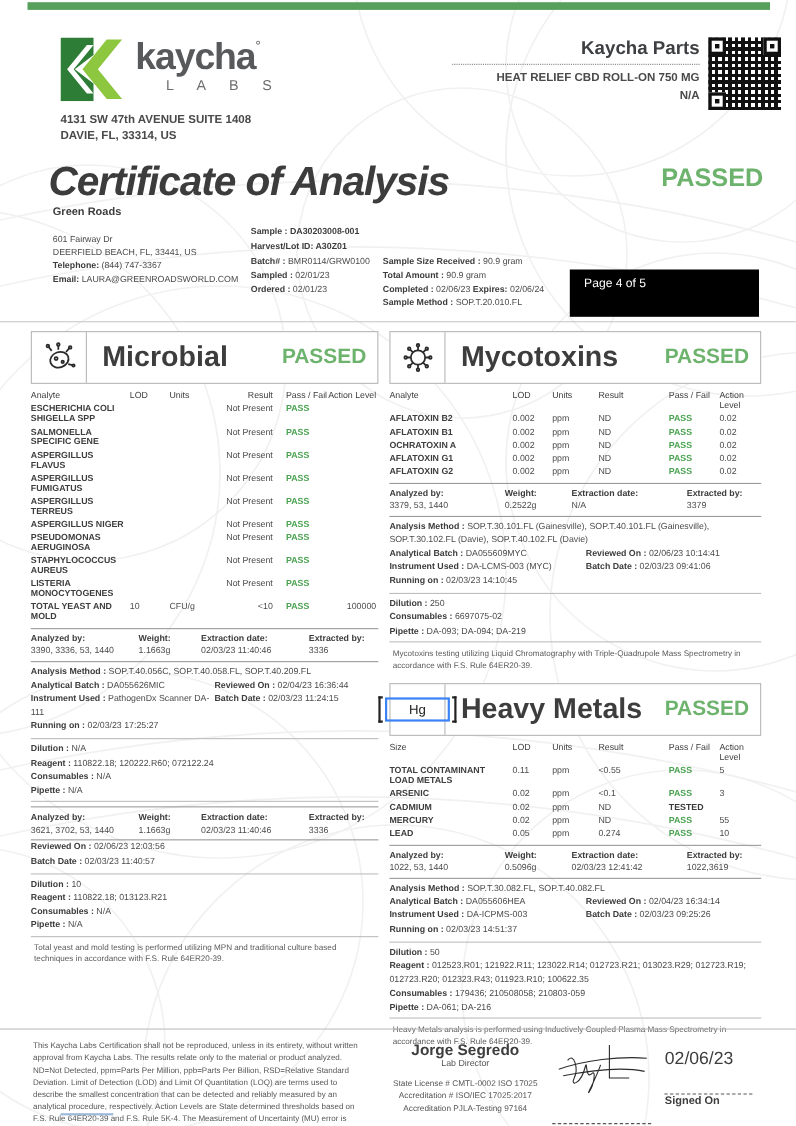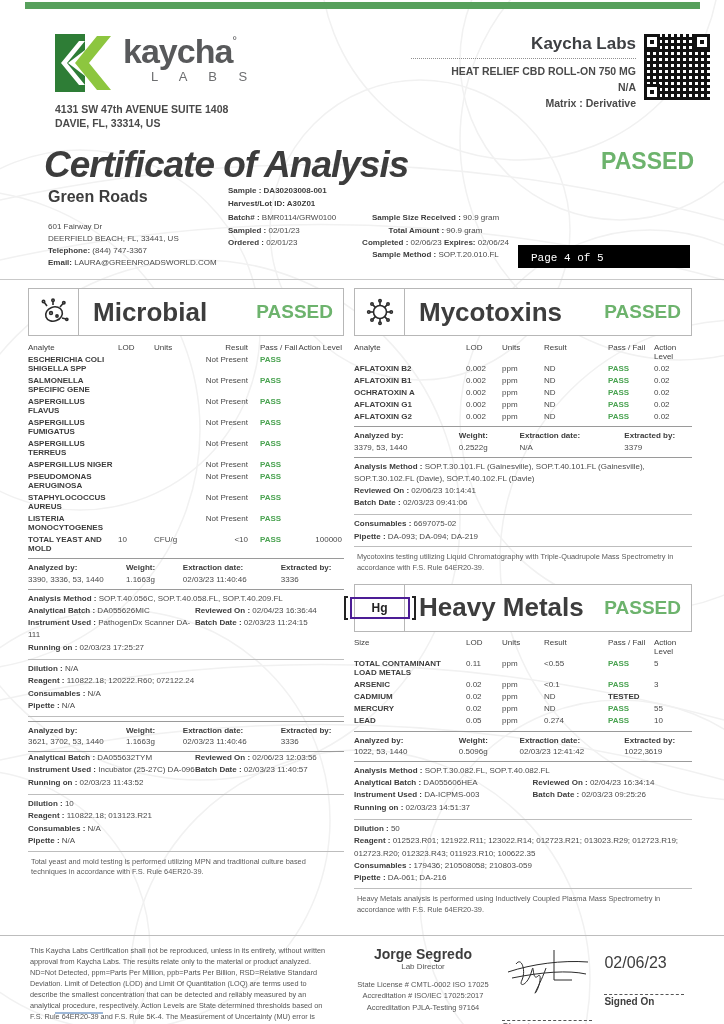--- a/index.html
+++ b/index.html
@@ -28,45 +28,45 @@
   .fp.tl{left:0;top:0}.fp.tr{right:0;top:0}.fp.bl{left:0;bottom:0}
 
   
   .title-row{display:flex;align-items:flex-start;padding:16px 30px 0 44px;}
   .coa-title{font-size:37px;font-weight:bold;color:#3c3c3c;letter-spacing:-1px;line-height:1;font-style:italic;}
   .coa-status{margin-left:auto;font-size:23px;font-weight:bold;color:#6db36d;margin-top:2px;}
 
   
   .info-row{display:flex;padding:2px 28px 0 48px;position:relative;}
   .client{width:180px;font-size:8px;line-height:1.5;}
-  .client .cname{font-size:16px;font-weight:bold;color:#3d3d3d;margin-bottom:12px;}
+  .client .cname{font-size:10px;font-weight:bold;color:#3d3d3d;margin-bottom:12px;}
   .client b{color:#3d3d3d;}
-  .sample{flex:1;font-size:8px;line-height:1.55;}
+  .sample{flex:1;font-size:8px;line-height:1.55;margin-top:20px;}
   .sample .lbl{font-weight:bold;color:#3d3d3d;}
   .sample-top{font-weight:bold;color:#3d3d3d;}
   .sample-grid{display:flex;margin-top:2px;}
   .s-col1{width:120px;}
-  .s-col2{width:175px;text-align:center;}
-  .page-badge{position:absolute;right:34px;top:62px;width:172px;height:23px;background:#000;color:#fff;
-              font-size:11px;line-height:27px;padding-left:13px;box-sizing:border-box;font-family:Liberation Mono, monospace;}
+  .s-col2{width:175px;}
+  .page-badge{position:absolute;right:34px;top:62px;width:172px;height:43px;background:#000;color:#fff;
+              font-size:11px;line-height:27px;padding-left:13px;box-sizing:border-box;}
   hr.rule{border:none;border-top:1px solid #c9c9c9;margin:10px 0 0 0;}
 
   
   .cols{display:flex;gap:10px;padding:8px 28px 0 28px;align-items:flex-start;}
   .col-l{width:316px;flex:none;}
   .col-r{width:338px;flex:none;}
   .panel-header{display:flex;align-items:center;border:1px solid #b7b7b7;height:46px;background:#fff;}
   .icon-box{width:50px;height:46px;border-right:1px solid #b7b7b7;display:flex;align-items:center;justify-content:center;flex:none;box-sizing:border-box;}
   .panel-title{font-size:26px;font-weight:bold;color:#3d3d3d;margin-left:14px;}
   .panel-status{margin-left:auto;margin-right:10px;font-size:19px;font-weight:bold;color:#6db36d;}
   .hg-wrap{display:flex;align-items:center;gap:2px;}
   .hg-bracket{width:4px;height:24px;border:2px solid #222;box-sizing:border-box;}
   .hg-bracket.l{border-right:none;}
   .hg-bracket.r{border-left:none;}
-  .hg-box{border:2px solid #4c1d95;font-size:12px;font-weight:bold;color:#222;padding:3px 20px;line-height:1;}
+  .hg-box{border:2px solid #3b82f6;font-size:12px;font-weight:normal;color:#222;padding:3px 20px;line-height:1;}
 
   
   .tbl{margin-top:5px;font-size:8px;}
   .tr{display:flex;align-items:flex-start;padding:1.5px 0;}
   .tr .c{box-sizing:border-box;}
   .c.name{flex:1;font-weight:bold;color:#3d3d3d;padding-right:4px;}
   .c.lod{width:36px;}
   .c.units{width:42px;}
   .c.result{width:58px;}
   .c.pf{width:44px;padding-left:6px;}
@@ -151,25 +151,24 @@
             <div class="labs">L A B S</div>
           </div>
         </div>
         <div class="addr">
           <div>4131 SW 47th AVENUE SUITE 1408</div>
           <div>DAVIE, FL, 33314, US</div>
         </div>
       </div>
       <div class="header-right">
         <div class="hr-text">
-          <div class="lab-name">Kaycha Labs</div>
+          <div class="lab-name">Kaycha Parts</div>
           <div class="product">
             <div>HEAT RELIEF CBD ROLL-ON 750 MG</div>
             <div>N/A</div>
-            <div>Matrix : Derivative</div>
           </div>
         </div>
         <div class="qr">
           <span class="fp tl"></span>
             <span class="fp tr"></span>
             <span class="fp bl"></span>
         </div>
       </div>
     </div>
 
@@ -389,26 +388,20 @@
             <div class="meta-col m3">
                 <span class="lbl">Extraction date:</span>
                 <span>02/03/23 11:40:46</span>
               </div>
             <div class="meta-col m4">
                 <span class="lbl">Extracted by:</span>
                 <span>3336</span>
               </div>
           </div>
           <div class="kv2">
-            <div class="kv2-left">
-
-            <div class="kv"><span class="lbl">Analytical Batch : </span><span>DA055632TYM</span></div>
-                <div class="kv"><span class="lbl">Instrument Used : </span><span>Incubator (25-27C) DA-096</span></div>
-                <div class="kv"><span class="lbl">Running on : </span><span>02/03/23 11:43:52</span></div>
-              </div>
             <div class="kv2-right">
 
             <div class="kv"><span class="lbl">Reviewed On : </span><span>02/06/23 12:03:56</span></div>
                 <div class="kv"><span class="lbl">Batch Date : </span><span>02/03/23 11:40:57</span></div>
               </div>
           </div>
           <div class="dilution">
 
           <div class="kv"><span class="lbl">Dilution : </span><span>10</span></div>
               <div class="kv"><span class="lbl">Reagent : </span><span>110822.18; 013123.R21</span></div>
@@ -520,28 +513,35 @@
                   <span class="lbl">Extraction date:</span>
                   <span>N/A</span>
                 </div>
               <div class="meta-col m4">
                   <span class="lbl">Extracted by:</span>
                   <span>3379</span>
                 </div>
             </div>
             <div class="kvline"><span class="lbl">Analysis Method : </span><span>SOP.T.30.101.FL (Gainesville), SOP.T.40.101.FL (Gainesville), SOP.T.30.102.FL (Davie), SOP.T.40.102.FL (Davie)</span></div>
             <div class="kv2">
+              <div class="kv2-left">
+
+              <div class="kv"><span class="lbl">Analytical Batch : </span><span>DA055609MYC</span></div>
+                  <div class="kv"><span class="lbl">Instrument Used : </span><span>DA-LCMS-003 (MYC)</span></div>
+                  <div class="kv"><span class="lbl">Running on : </span><span>02/03/23 14:10:45</span></div>
+                </div>
               <div class="kv2-right">
 
               <div class="kv"><span class="lbl">Reviewed On : </span><span>02/06/23 10:14:41</span></div>
                   <div class="kv"><span class="lbl">Batch Date : </span><span>02/03/23 09:41:06</span></div>
                 </div>
             </div>
             <div class="dilution">
 
+            <div class="kv"><span class="lbl">Dilution : </span><span>250</span></div>
                 <div class="kv"><span class="lbl">Consumables : </span><span>6697075-02</span></div>
                 <div class="kv"><span class="lbl">Pipette : </span><span>DA-093; DA-094; DA-219</span></div>
               </div>
             <div class="note">Mycotoxins testing utilizing Liquid Chromatography with Triple-Quadrupole Mass Spectrometry in accordance with F.S. Rule 64ER20-39.</div>
           </div>
         </div>
 
         <div style="margin-top:8px;">
           <div class="panel-header">
             <div class="icon-box">

